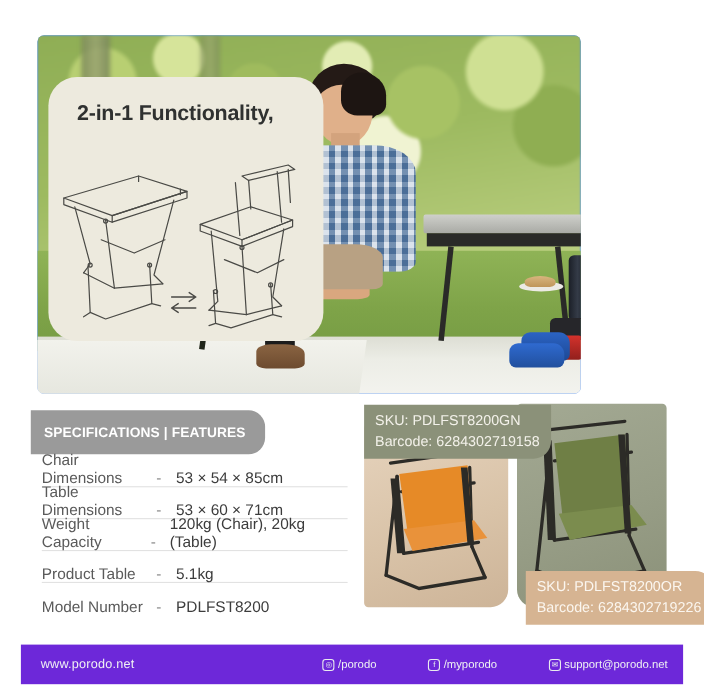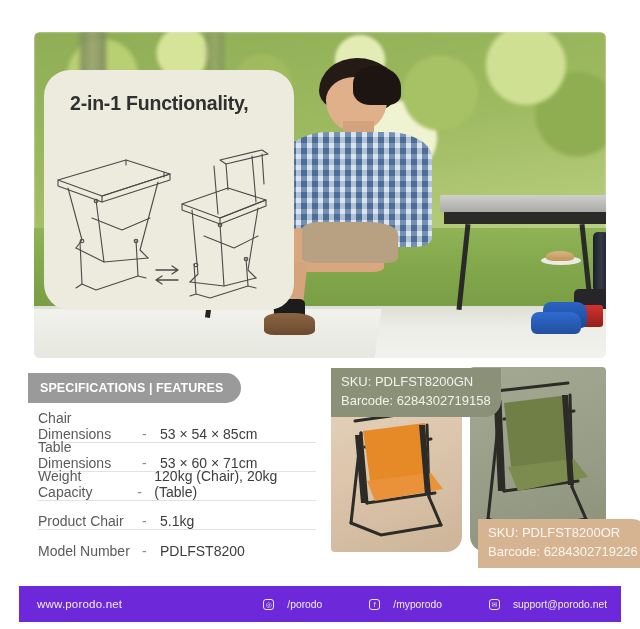--- a/index.html
+++ b/index.html
@@ -7,23 +7,23 @@
     width: 640px; height: 629px;
     background: #ffffff;
     font-family: "Liberation Sans", sans-serif;
     overflow: hidden;
   }
   .page { position: relative; width: 640px; height: 629px; background: #ffffff; }
 
   
   .hero {
     position: absolute; left: 34px; top: 32px;
-    width: 572px; height: 326px;
+    width: 494px; height: 326px;
     border-radius: 6px; overflow: hidden;
-    background: #e5e5e5;
+    background: #3b82f6;
   }
   .hero-photo { position: absolute; inset: 0; }
   
   .bg-canopy {
     position: absolute; left: 0; top: 0; width: 100%; height: 72%;
     background:
       radial-gradient(circle at 12% 18%, #b8cf72 0 6%, transparent 7%),
       radial-gradient(circle at 26% 9%, #d6e49a 0 5%, transparent 6%),
       radial-gradient(circle at 40% 22%, #9fbb5d 0 7%, transparent 8%),
       radial-gradient(circle at 57% 12%, #e2ecb4 0 6%, transparent 7%),
@@ -180,21 +180,21 @@
     position: absolute; left: 26px; top: 22px; width: 210px;
     color: #2f3130; font-weight: bold; font-size: 19.5px; line-height: 1.22;
     letter-spacing: -.2px;
   }
   .headline .l2 { display: block; }
   .sketch { position: absolute; left: 8px; top: 74px; width: 238px; height: 158px; }
 
   
   .spec-pill {
     position: absolute; left: 28px; top: 373px;
-    height: 30px; padding: 0 18px 0 12px;
+    height: 40px; padding: 0 18px 0 12px;
     background: #9a9a9a; color: #ffffff;
     border-radius: 0 15px 15px 0;
     display: flex; align-items: center;
     font-size: 12.5px; font-weight: bold; letter-spacing: .1px;
     white-space: nowrap;
   }
   .spec-table { position: absolute; left: 38px; top: 414px; width: 278px; }
   .spec-row {
     display: flex; align-items: flex-end;
     height: 29px; border-bottom: 1px solid #e2e2e2;
@@ -245,21 +245,21 @@
   }
   .footer-site {
     position: absolute; left: 18px;
     color: #f0f1f3; font-size: 11.5px; letter-spacing: .2px;
   }
   .footer-social {
     position: absolute; right: 14px;
     display: flex; align-items: center; gap: 7px;
     color: #eef0f3; font-size: 10.3px; white-space: nowrap;
   }
-  .soc { display: flex; align-items: center; gap: 13px; padding-left: 40px; }
+  .soc { display: flex; align-items: center; gap: 3px; padding-left: 40px; }
   .soc-ico {
     width: 11px; height: 11px; border: 1px solid #e9ebee; border-radius: 3px;
     display: flex; align-items: center; justify-content: center;
     font-size: 7px; line-height: 1; color: #e9ebee;
   }
 </style>
 </head>
 <body>
 
 <div class="page">
@@ -372,21 +372,21 @@
       <span class="spec-label">Table Dimensions</span>
       <span class="spec-dash">-</span>
       <span class="spec-value">53 × 60 × 71cm</span>
     </div>
     <div class="spec-row">
       <span class="spec-label">Weight Capacity</span>
       <span class="spec-dash">-</span>
       <span class="spec-value">120kg (Chair), 20kg (Table)</span>
     </div>
     <div class="spec-row">
-      <span class="spec-label">Product Chair</span>
+      <span class="spec-label">Product Table</span>
       <span class="spec-dash">-</span>
       <span class="spec-value">5.1kg</span>
     </div>
     <div class="spec-row">
       <span class="spec-label">Model Number</span>
       <span class="spec-dash">-</span>
       <span class="spec-value">PDLFST8200</span>
     </div>
   </div>
 

